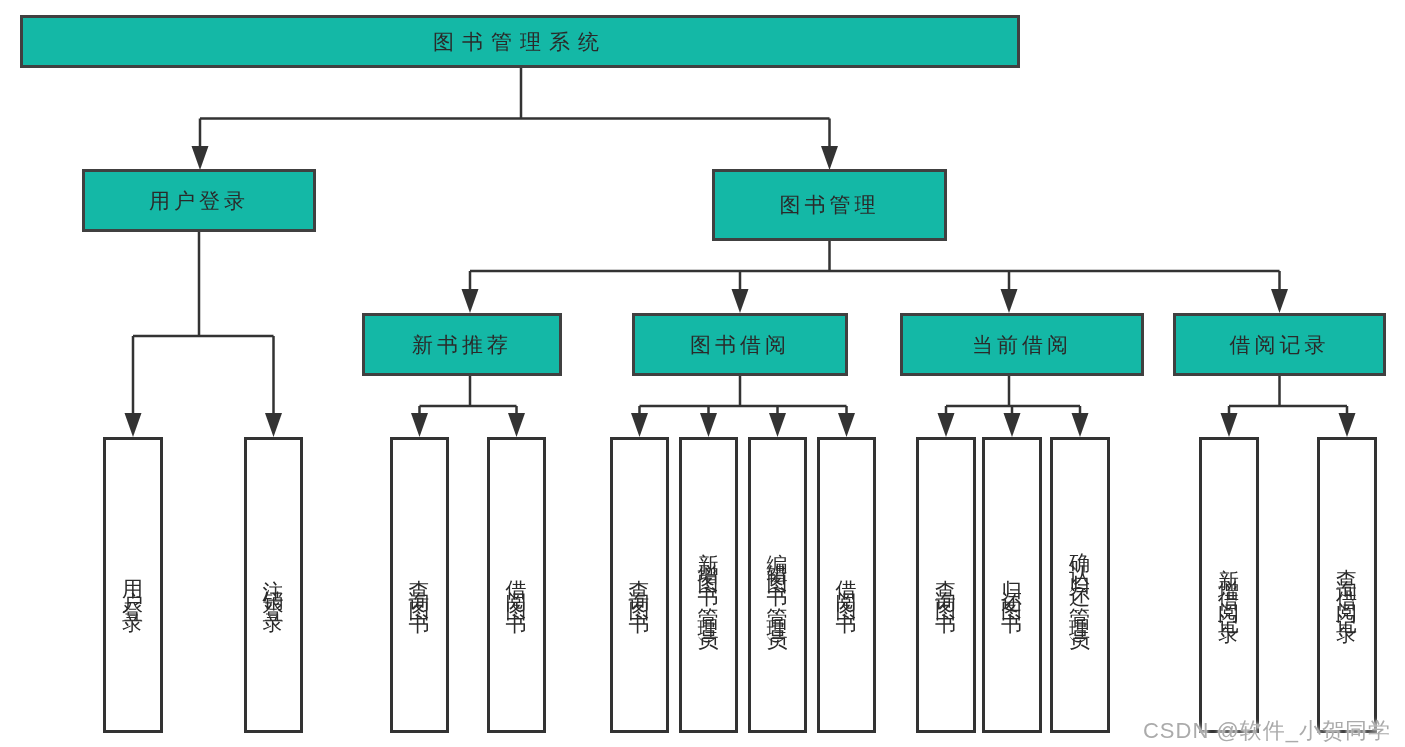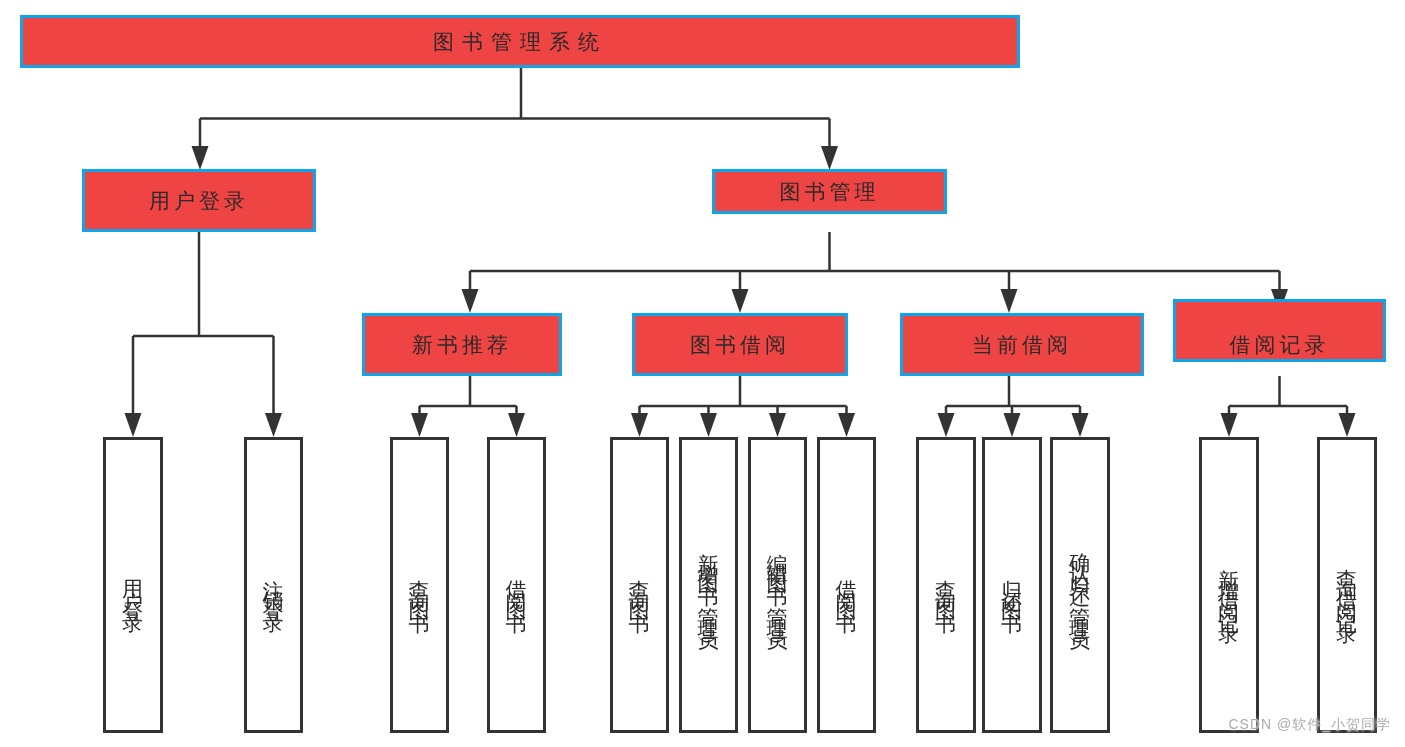--- a/index.html
+++ b/index.html
@@ -18,22 +18,22 @@
   .wires {
     position: absolute;
     left: 0;
     top: 0;
     width: 1405px;
     height: 747px;
   }
   .node {
     position: absolute;
     box-sizing: border-box;
-    border: 3px solid #0ea5e9;
-    background: #ef4444;
+    border: 3px solid #404040;
+    background: #14b8a6;
     display: flex;
     align-items: center;
     justify-content: center;
     font-size: 21px;
     letter-spacing: 4px;
     color: #2a2a2a;
     white-space: nowrap;
   }
   .node.root {
     letter-spacing: 8px;
@@ -55,21 +55,21 @@
     font-size: 21px;
     letter-spacing: 11px;
     line-height: 1;
     color: #2a2a2a;
     white-space: nowrap;
   }
   .watermark {
     position: absolute;
     top: 716px;
     right: 14px;
-    font-size: 14px;
+    font-size: 22px;
     letter-spacing: 1px;
     color: #ababab;
     text-shadow: 0 0 2px #ffffff, 0 0 4px #ffffff;
     z-index: 5;
   }
 </style>
 </head>
 <body>
 
 <div class="canvas">
@@ -107,34 +107,34 @@
     </g>
   </svg>
 
   <div class="node root" style="left:20px; top:15px; width:1000px; height:53px;">
     <span>图书管理系统</span>
   </div>
 
   <div class="node" style="left:82px; top:169px; width:234px; height:63px;">
     <span>用户登录</span>
   </div>
-  <div class="node" style="left:712px; top:169px; width:235px; height:45px;">
+  <div class="node" style="left:712px; top:169px; width:235px; height:72px;">
     <span>图书管理</span>
   </div>
 
   <div class="node" style="left:362px; top:313px; width:200px; height:63px;">
     <span>新书推荐</span>
   </div>
   <div class="node" style="left:632px; top:313px; width:216px; height:63px;text-align:center;">
     <span>图书借阅</span>
   </div>
   <div class="node" style="left:900px; top:313px; width:244px; height:63px;">
     <span>当前借阅</span>
   </div>
-  <div class="node" style="left:1173px; top:299px; width:213px; height:63px;align-items:flex-end;">
+  <div class="node" style="left:1173px; top:313px; width:213px; height:63px;">
     <span>借阅记录</span>
   </div>
 
   <div class="leaf" style="left:103px; width:60px;">
     <span>用户登录</span>
   </div>
   <div class="leaf" style="left:244px; width:59px;">
     <span>注销登录</span>
   </div>
 

